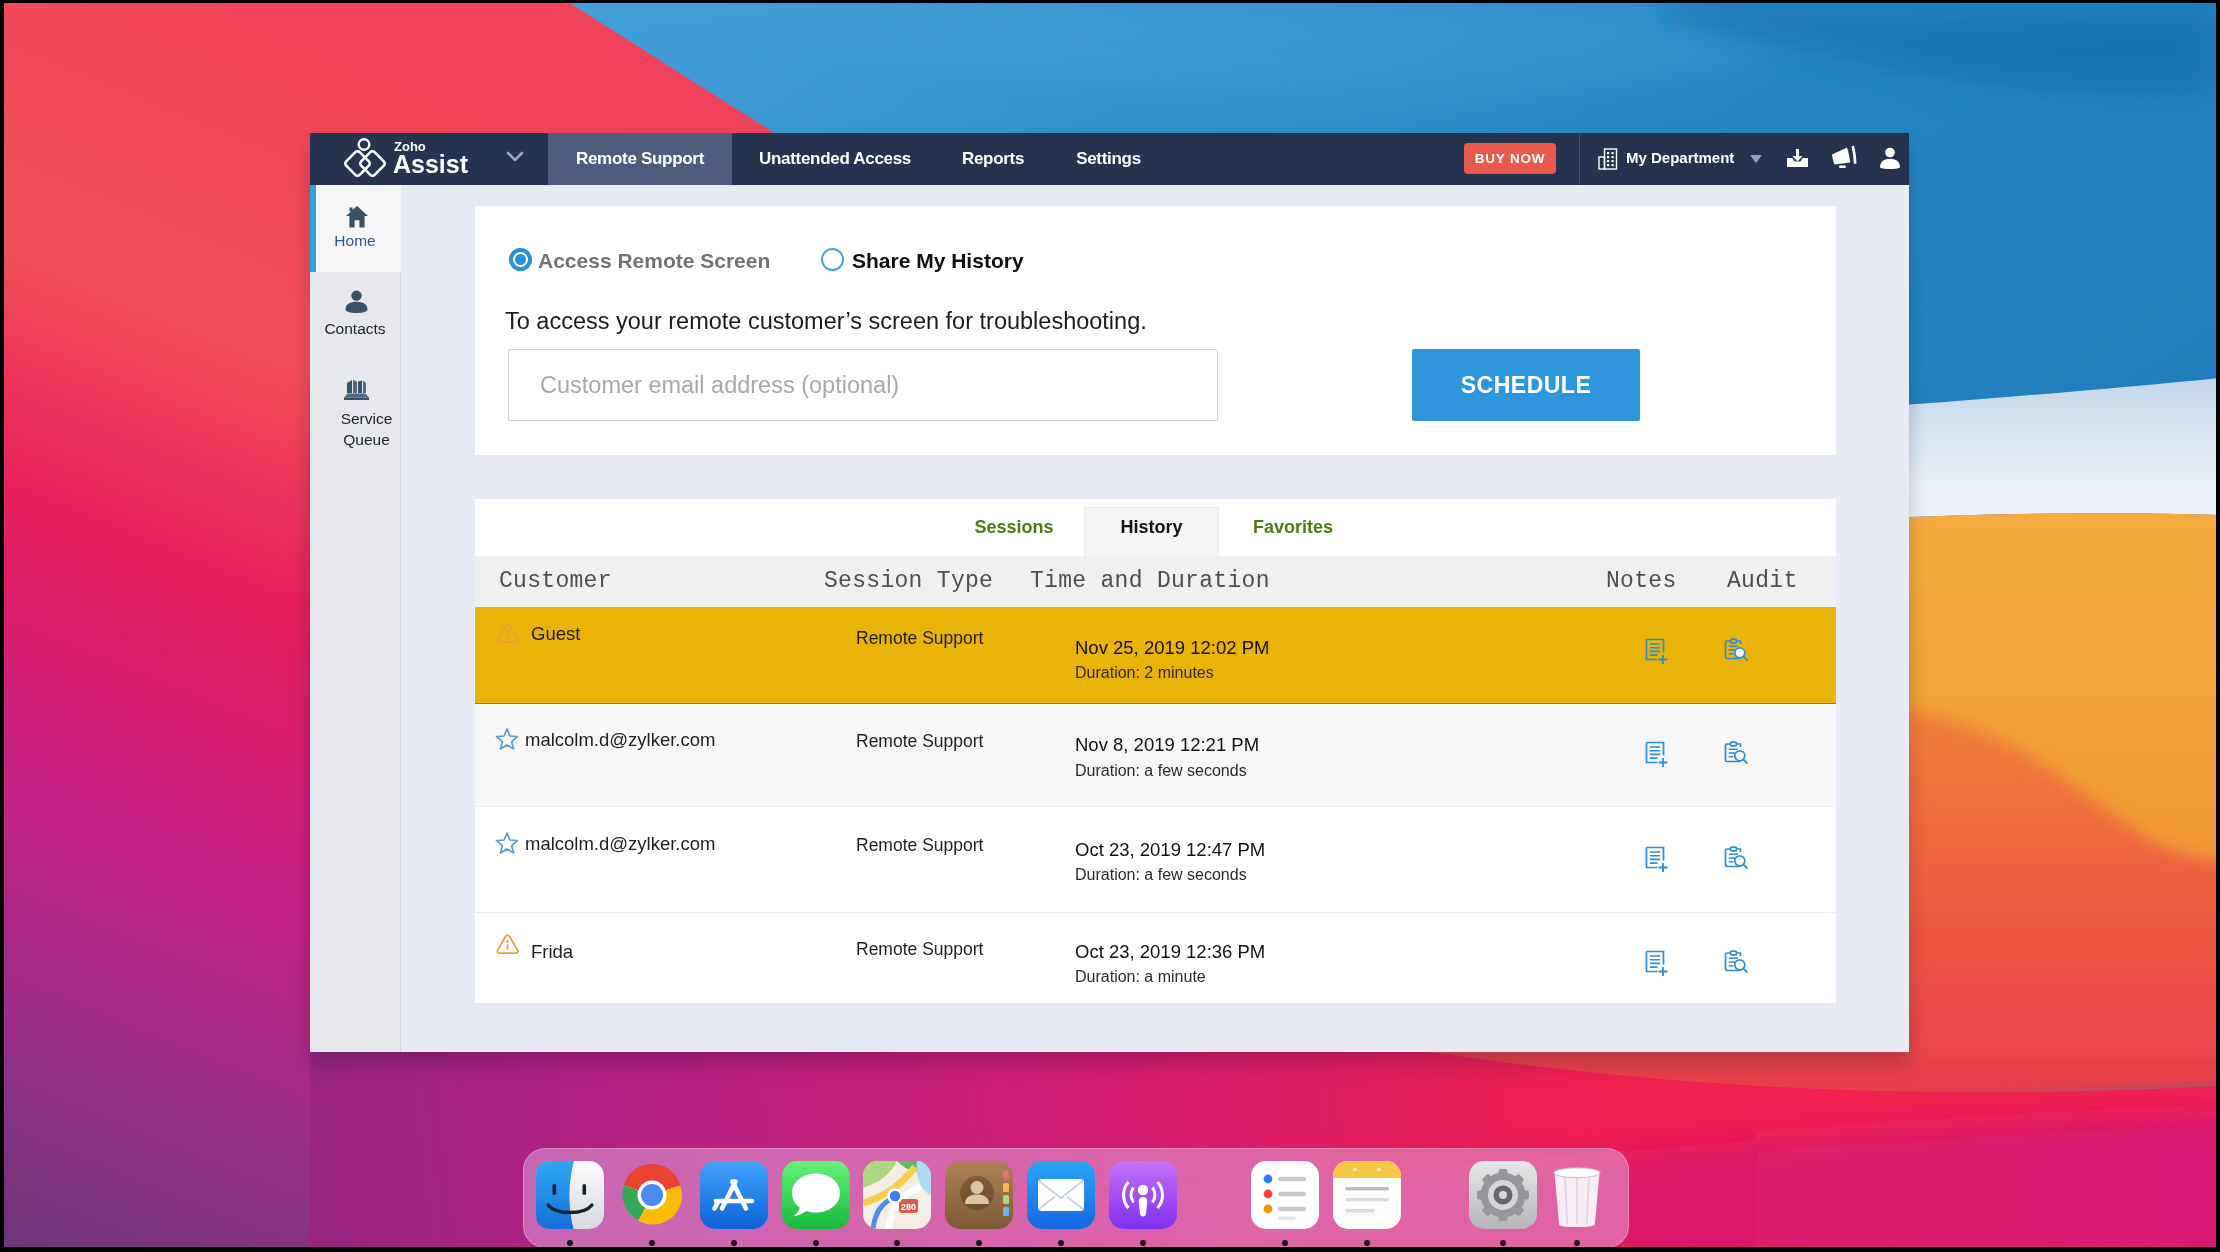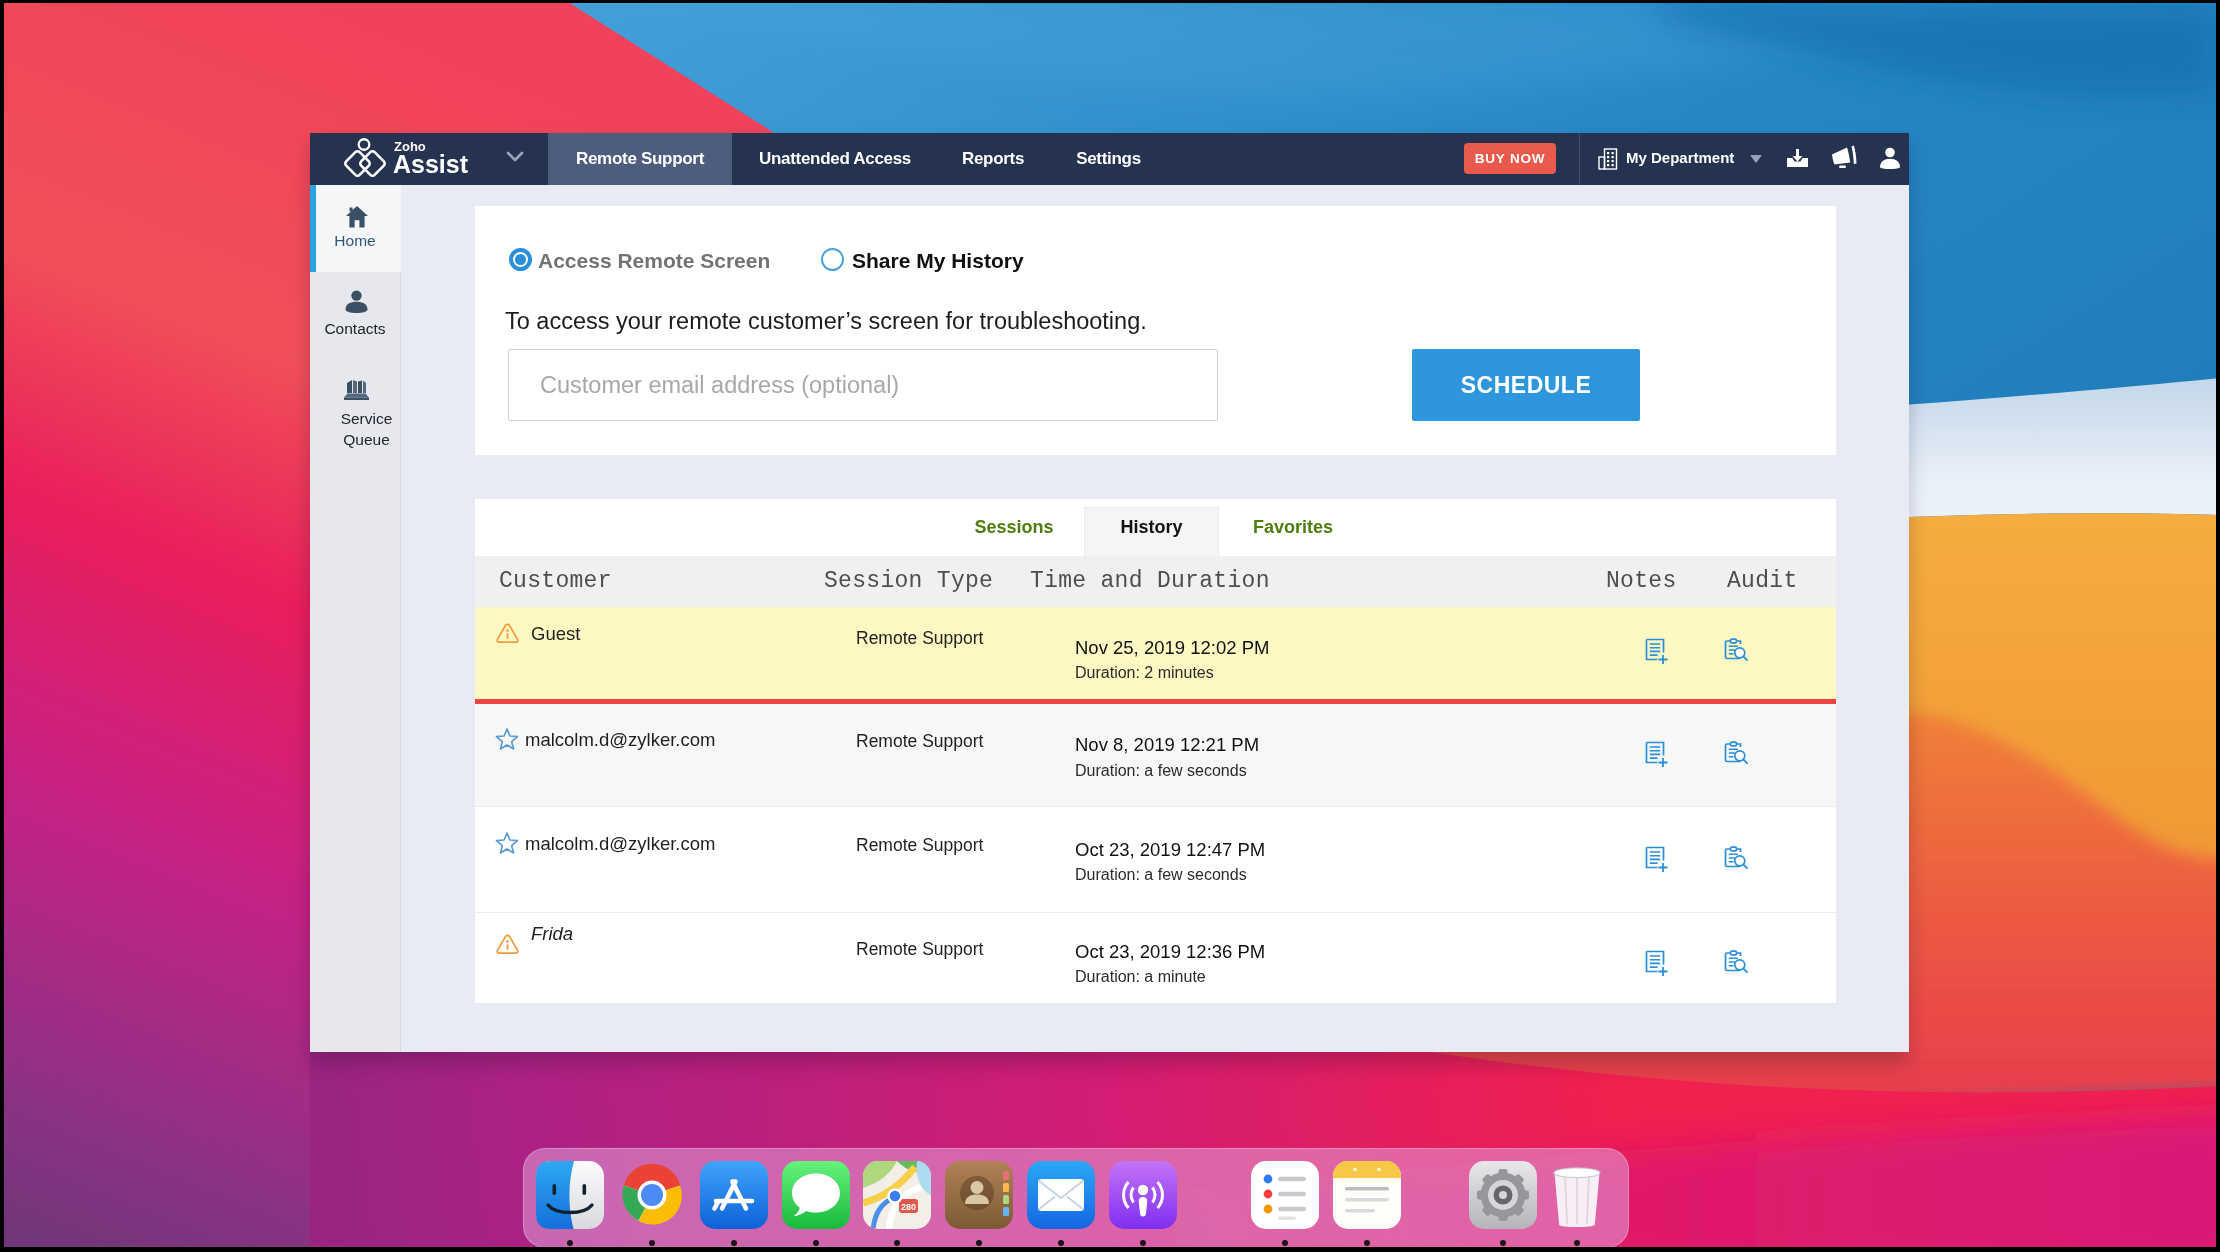--- a/index.html
+++ b/index.html
@@ -203,21 +203,21 @@
     <div class="tab" style="left:459px;width:160px;">Sessions</div>
     <div class="tab" style="left:609px;width:135px;color:#111;">History</div>
     <div class="tab" style="left:738px;width:160px;">Favorites</div>
     <div id="thead">
       <div class="th" style="left:24px;">Customer</div>
       <div class="th" style="left:349px;">Session Type</div>
       <div class="th" style="left:555px;">Time and Duration</div>
       <div class="th" style="left:1131px;">Notes</div>
       <div class="th" style="left:1252px;">Audit</div>
     </div>
-    <div class="row" style="top:108px;height:97px;background:#fef9c3;border-bottom:5px solid #ef4444;">
+    <div class="row" style="top:108px;height:97px;background:#eab308;border-bottom:1px solid #ef4444;">
 <svg class="abs" style="left:21px;top:16px" width="23" height="21" viewBox="0 0 23 21">
 <path d="M9.6,2.2 Q11.5,0.6 13.4,2.2 L21.6,16.4 Q22.4,19 19.6,19.2 L3.4,19.2 Q0.6,19 1.4,16.4 Z" fill="none" stroke="#f09c3c" stroke-width="1.7"></path>
 <circle cx="11.5" cy="7.6" r="1.3" fill="#f09c3c"></circle>
               <rect x="10.6" y="9.9" width="1.8" height="6" rx="0.9" fill="#f09c3c"></rect>
             </svg>
 <div class="cname" style="top:16px;">Guest</div>
 <div class="stype" style="top:21px;">Remote Support</div>
 <div class="date" style="top:30px;">Nov 25, 2019 12:02 PM</div>
 <div class="dur" style="top:57px;">Duration: 2 minutes</div>
 <svg class="abs" style="left:1170px;top:31px" width="24" height="28" viewBox="0 0 24 28">
@@ -286,21 +286,21 @@
 <circle cx="15.8" cy="14.8" r="5" fill="#fff" stroke="#2a8ed8" stroke-width="1.7"></circle>
 <path d="M19.5,18.6 L23,22.2" stroke="#2a8ed8" stroke-width="1.8" stroke-linecap="round"></path>
             </svg>
 </div>
 <div class="row" style="top:414px;height:90px;background:#fff;">
 <svg class="abs" style="left:21px;top:21px" width="23" height="21" viewBox="0 0 23 21">
 <path d="M9.6,2.2 Q11.5,0.6 13.4,2.2 L21.6,16.4 Q22.4,19 19.6,19.2 L3.4,19.2 Q0.6,19 1.4,16.4 Z" fill="none" stroke="#f09c3c" stroke-width="1.7"></path>
 <circle cx="11.5" cy="7.6" r="1.3" fill="#f09c3c"></circle>
               <rect x="10.6" y="9.9" width="1.8" height="6" rx="0.9" fill="#f09c3c"></rect>
             </svg>
-<div class="cname" style="top:10px;font-style:italic;">Frida</div>
+<div class="cname" style="top:28px;">Frida</div>
 <div class="stype" style="top:26px;">Remote Support</div>
 <div class="date" style="top:28px;">Oct 23, 2019 12:36 PM</div>
 <div class="dur" style="top:55px;">Duration: a minute</div>
 <svg class="abs" style="left:1170px;top:37px" width="24" height="28" viewBox="0 0 24 28">
 <g fill="none" stroke="#2a8ed8" stroke-width="1.7">
                 <path d="M1.5,1.5 H18.5 V14.5 M1.5,1.5 V21.5 H12.5"></path>
 <path d="M4.8,6 H15.2 M4.8,9.7 H15.2 M4.8,13.4 H15.2 M4.8,17.1 H12.5" stroke-width="1.6"></path>
 <path d="M18,17 V26 M13.5,21.5 H22.5" stroke-width="1.8"></path>
               </g>
             </svg>

